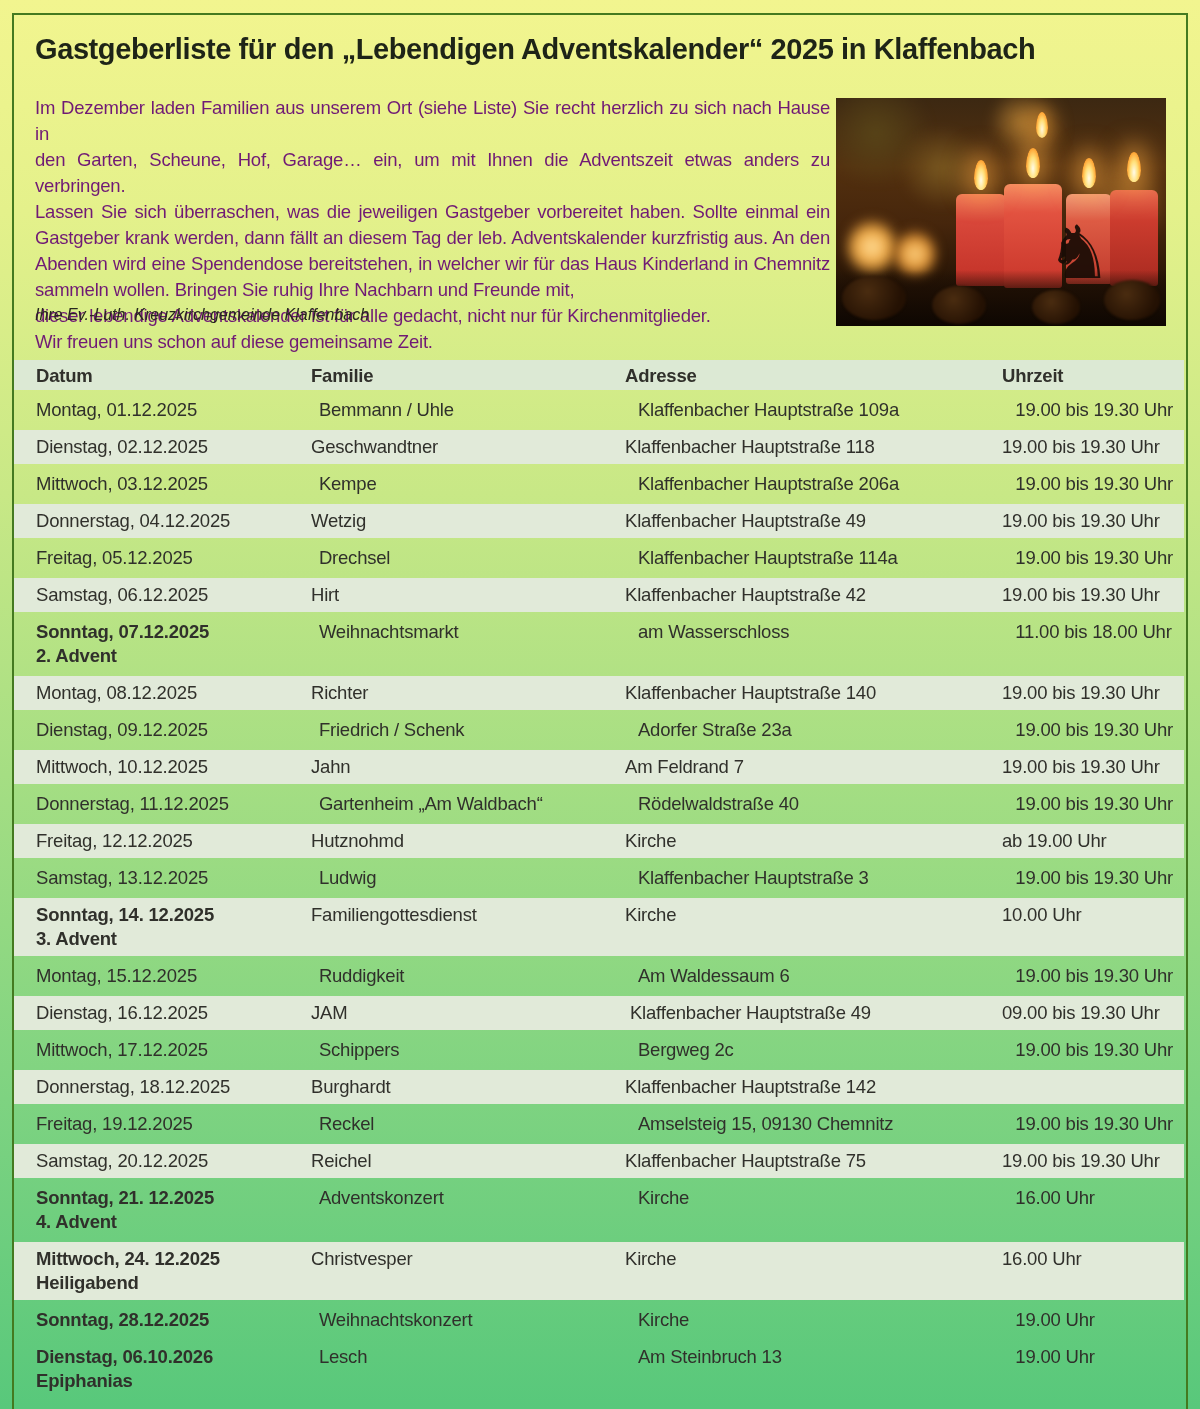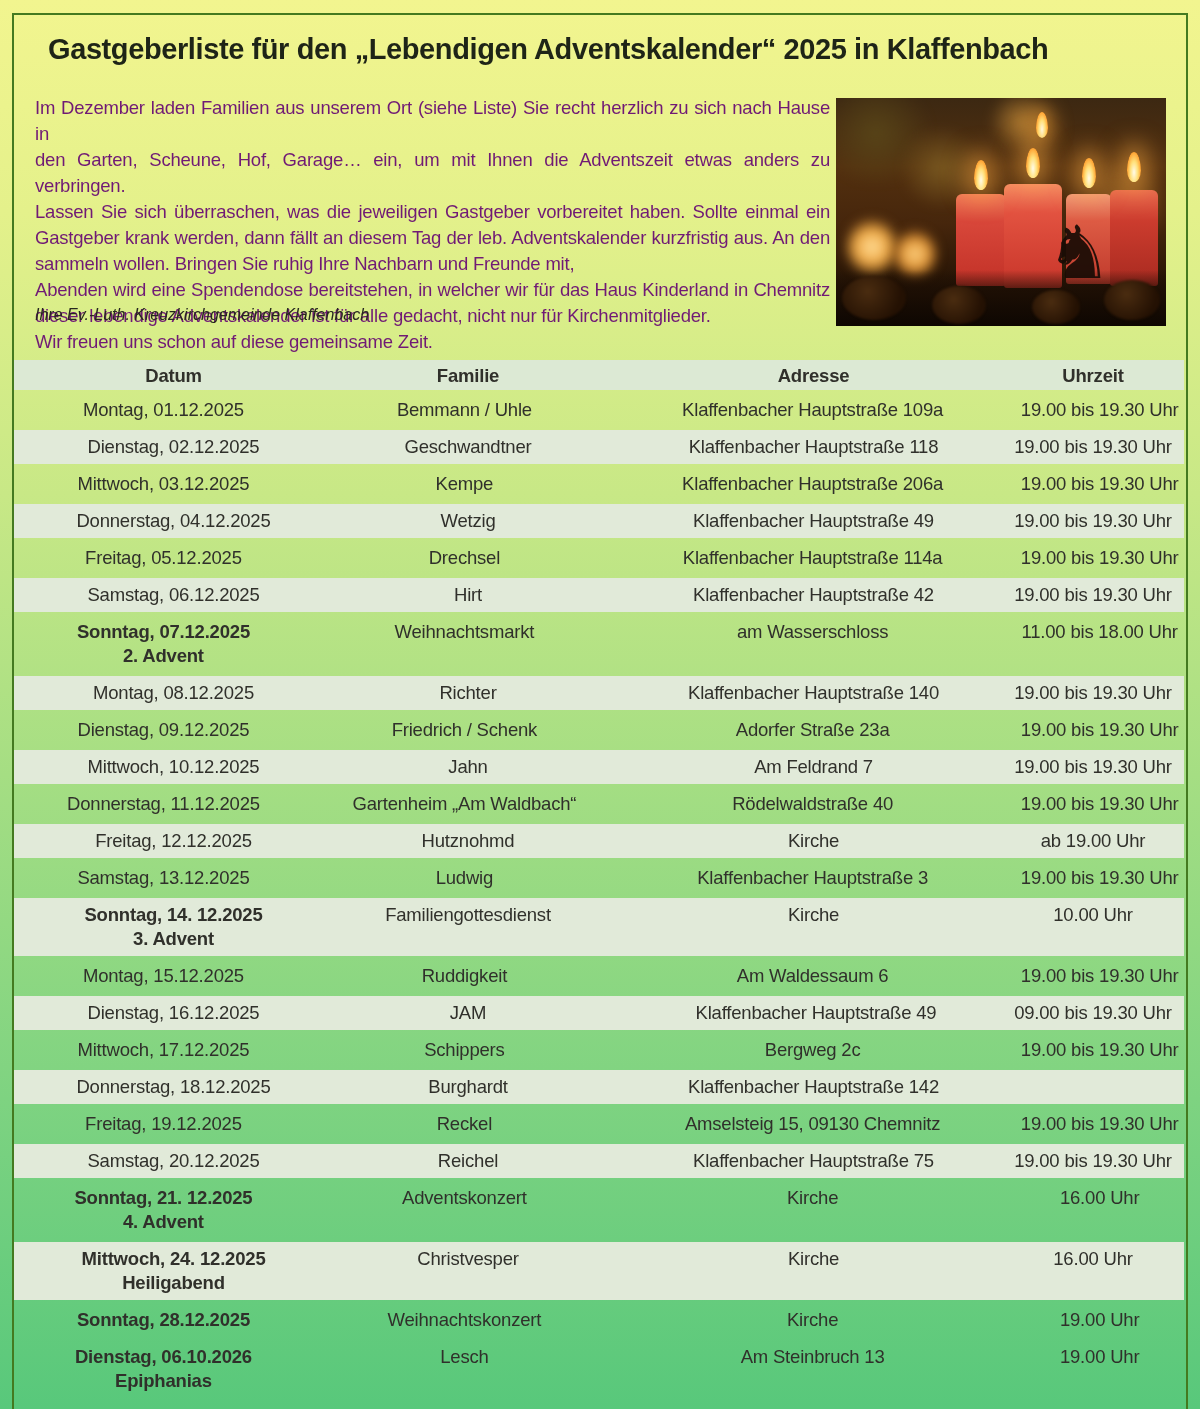--- a/index.html
+++ b/index.html
@@ -7,21 +7,21 @@
     width:1200px;height:1409px;position:relative;overflow:hidden;
     font-family:"Liberation Sans","DejaVu Sans",sans-serif;
     background:linear-gradient(180deg,var(--bg-top) 0%,#e4f18b 15%,#c8e886 35%,#a5de83 55%,#7ed381 78%,var(--bg-bottom) 100%);
     color:var(--text);
   }
   .frame{
     position:absolute;left:12px;top:13px;width:1172px;height:1420px;
     border:2px solid var(--border);pointer-events:none;
   }
   .title{
-    position:absolute;left:48px;top:33px;width:1130px;
+    position:absolute;left:35px;top:33px;width:1130px;
     font-size:29px;font-weight:bold;letter-spacing:-0.4px;color:#1e2417;
   }
   .intro{
     position:absolute;left:35px;top:95px;width:795px;
     font-size:18.5px;line-height:26px;letter-spacing:-0.2px;color:#701a75;
   }
   .intro .line{white-space:pre-wrap;}
   .intro .j{text-align:justify;text-align-last:justify;}
   .signature{
     position:absolute;left:35px;top:306px;
@@ -59,21 +59,21 @@
   .horse{left:210px;top:118px;font-size:74px;line-height:1;color:#190c05;opacity:.93;}
   .cones{left:0;top:172px;width:330px;height:56px;
     background:linear-gradient(180deg,rgba(30,16,5,0) 0%,rgba(26,13,4,.85) 45%,#0e0702 100%);}
   .cone{border-radius:50%;background:radial-gradient(circle at 40% 35%,#4a2c10 0%,#241103 70%);filter:blur(1px);}
   .co1{left:6px;top:178px;width:64px;height:44px;}
   .co2{left:96px;top:188px;width:54px;height:38px;}
   .co3{left:196px;top:192px;width:48px;height:34px;}
   .co4{left:268px;top:182px;width:56px;height:40px;}
   
   .table{position:absolute;left:14px;top:360px;width:1170px;}
-  .tr{display:flex;margin-bottom:3px;text-align:center;}
+  .tr{display:flex;margin-bottom:3px;}
   .tr.green{background:transparent;gap:28px;}
   .tr.gray{background:var(--row-gray);}
   .tr.header{background:var(--header-bg);font-weight:bold;min-height:30px;}
   .tr.header .td{padding-top:4px;}
   .td{
     box-sizing:border-box;font-size:18.5px;line-height:24px;letter-spacing:-0.2px;
     padding-top:5px;white-space:pre-wrap;color:#30302b;
   }
   .c1{width:297px;padding-left:22px;}
   .c2{width:314px;}
@@ -89,22 +89,22 @@
 
 <div class="frame"></div>
 
 <div class="title">Gastgeberliste für den „Lebendigen Adventskalender“ 2025 in Klaffenbach</div>
 
 <div class="intro" id="intro">
     <div class="line j">Im Dezember laden Familien aus unserem Ort (siehe Liste) Sie recht herzlich zu sich nach Hause in</div>
     <div class="line j">den Garten, Scheune, Hof, Garage… ein, um mit Ihnen die Adventszeit etwas anders zu verbringen.</div>
     <div class="line j">Lassen Sie sich überraschen, was die jeweiligen Gastgeber vorbereitet haben. Sollte einmal ein</div>
     <div class="line j">Gastgeber krank werden, dann fällt an diesem Tag der leb. Adventskalender kurzfristig aus. An den</div>
+    <div class="line j">Abenden wird eine Spendendose bereitstehen, in welcher wir für das Haus Kinderland in Chemnitz</div>
     <div class="line">sammeln wollen. Bringen Sie ruhig Ihre Nachbarn und Freunde mit,</div>
-    <div class="line j">Abenden wird eine Spendendose bereitstehen, in welcher wir für das Haus Kinderland in Chemnitz</div>
     <div class="line">dieser lebendige Adventskalender ist für alle gedacht, nicht nur für Kirchenmitglieder.</div>
     <div class="line">Wir freuen uns schon auf diese gemeinsame Zeit.</div>
   </div>
 
 <div class="signature">Ihre Ev.-Luth. Kreuzkirchgemeinde Klaffenbach</div>
 
 <div class="photo">
   <span class="bokeh bk6"></span>
   <span class="bokeh bk5"></span>
   <span class="bokeh bk3"></span>

